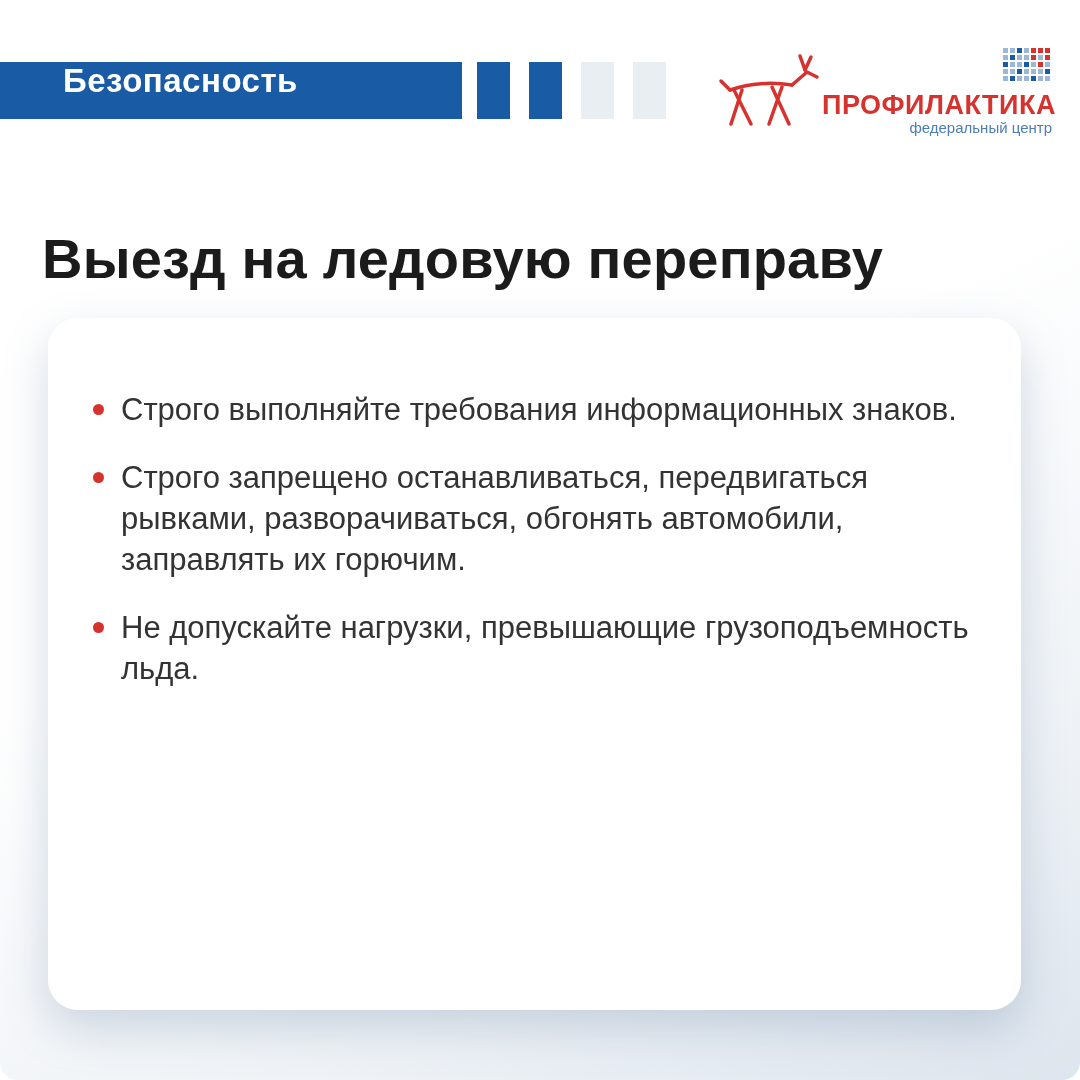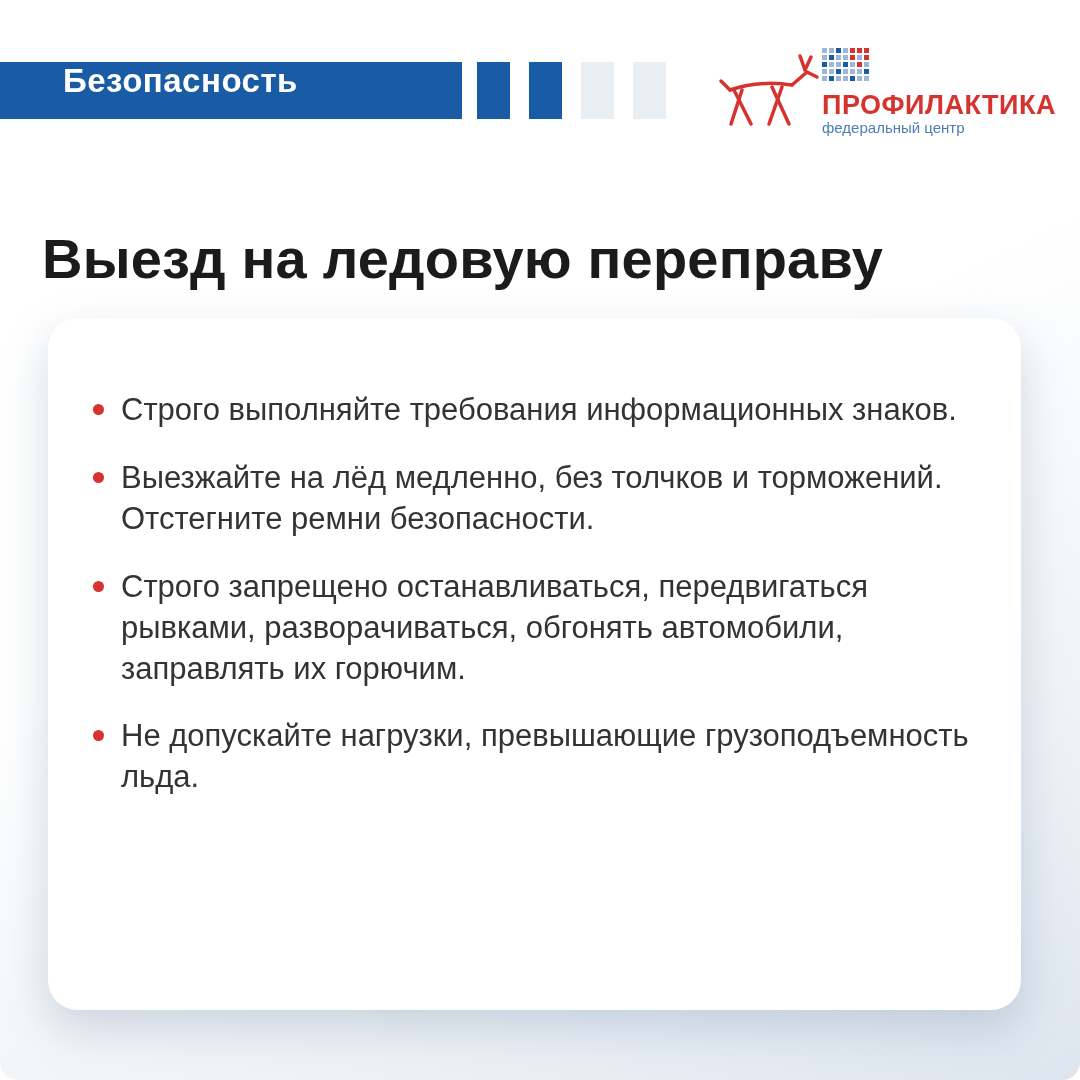--- a/index.html
+++ b/index.html
@@ -36,21 +36,21 @@
   .tile-blue  { background: #1a5ba6; }
   .tile-light { background: #e9eef3; }
 
   .brand-sketch {
     position: absolute; left: 712px; top: 50px;
     width: 110px; height: 85px;
   }
 
   .fc-logo {
     position: absolute; right: 28px; top: 48px;
-    width: 230px; text-align: left;
+    width: 230px; text-align: right;
   }
   .fc-logo .pixel-grid { display: inline-block; margin-bottom: 4px; }
   .fc-logo .fc-name {
     color: #d6322e; font-size: 27px; font-weight: 700;
     letter-spacing: 0.5px; line-height: 1.05;
   }
   .fc-logo .fc-sub {
     color: #4d7db5; font-size: 15px; 
   }
 
@@ -167,24 +167,20 @@
   <h1 class="page-title">Выезд на ледовую переправу</h1>
 
   <div class="card">
     <ul class="bullets">
       <li>
         <span class="dot"></span>
         <span>Строго выполняйте требования информационных знаков.</span>
       </li>
       <li>
         <span class="dot"></span>
-        <span>Выезжайте на лёд медленно, без толчков и торможений. Отстегните ремни безопасности.</span>
-      </li>
-      <li>
-        <span class="dot"></span>
         <span>Строго запрещено останавливаться, передвигаться рывками, разворачиваться, обгонять автомобили, заправлять их горючим.</span>
       </li>
       <li>
         <span class="dot"></span>
         <span>Не допускайте нагрузки, превышающие грузоподъемность льда.</span>
       </li>
     </ul>
   </div>
 
 </div>

